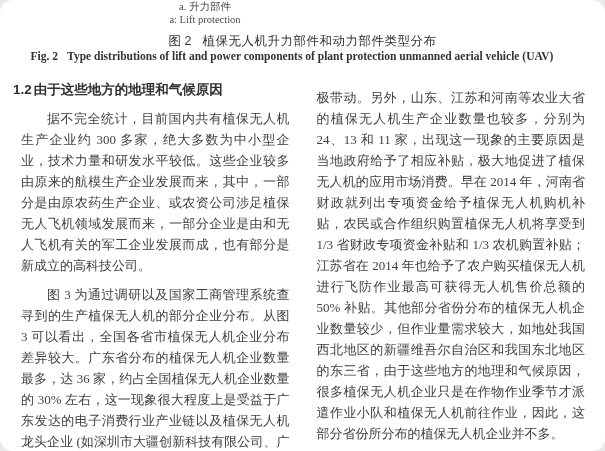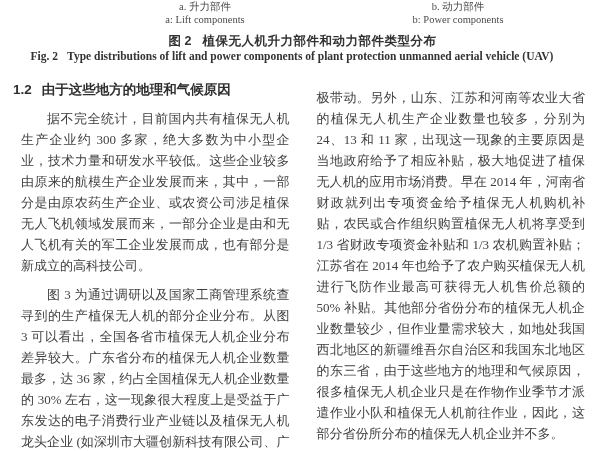--- a/index.html
+++ b/index.html
@@ -5,41 +5,42 @@
   html, body { margin: 0; padding: 0; background: #e9e9e9; }
   .page {
     position: relative;
     width: 605px;
     height: 451px;
     margin: 0 auto;
     background: #ffffff;
     overflow: hidden;
     font-family: "Liberation Serif", "DejaVu Serif", serif;
     color: #3f3f3f;
+    border-radius: 13px;
   }
 
   
   .subcaps { position: absolute; top: 1px; left: 0; width: 605px; height: 28px; }
   .subcap {
     position: absolute;
     text-align: center;
     font-size: 10.5px;
     line-height: 12.5px;
     color: #4a4a4a;
     white-space: nowrap;
   }
   .subcap-a { left: 105px; width: 200px; }
   .subcap-b { left: 358px; width: 200px; }
 
   
   .figcap-cn {
     position: absolute; top: 33px; left: 0; width: 605px;
     text-align: center;
     font-family: "Liberation Sans", "DejaVu Sans", sans-serif;
-    font-weight: bold;
+    font-weight: normal;
     font-size: 12.5px;
     color: #333333;
     letter-spacing: 0.5px;
   }
   .figcap-cn .cap-label { margin-right: 11px; letter-spacing: 0; }
   .figcap-en {
     position: absolute; top: 50px; left: 0; width: 584px;
     text-align: center;
     font-family: "Liberation Serif", "DejaVu Serif", serif;
     font-weight: bold;
@@ -68,35 +69,31 @@
   p.indent { text-indent: 2em; }
   .sec-heading {
     margin: 0;
     font-family: "Liberation Sans", "DejaVu Sans", sans-serif;
     font-size: 13.5px;
     line-height: 21px;
     font-weight: bold;
     color: #2f2f2f;
     white-space: nowrap;
   }
-  .sec-heading .sec-num { margin-right: 10px; }
+  .sec-heading .sec-num { margin-right: 2px; }
 </style>
 </head>
 <body>
 
 <div class="page">
 
   <div class="subcaps">
     <div class="subcap subcap-a">
       <div>a. 升力部件</div>
-      <div>a: Lift components</div>
-    </div>
-    <div class="subcap subcap-b">
-      <div>b. 动力部件</div>
-      <div>b: Power components</div>
+      <div>a: Lift protection</div>
     </div>
   </div>
 
   <div class="figcap-cn">
     <span class="cap-label">图 2</span><span>植保无人机升力部件和动力部件类型分布</span>
   </div>
 
   <div class="figcap-en">
     <span class="cap-label">Fig. 2</span><span>Type distributions of lift and power components of plant protection unmanned aerial vehicle (UAV)</span>
   </div>

